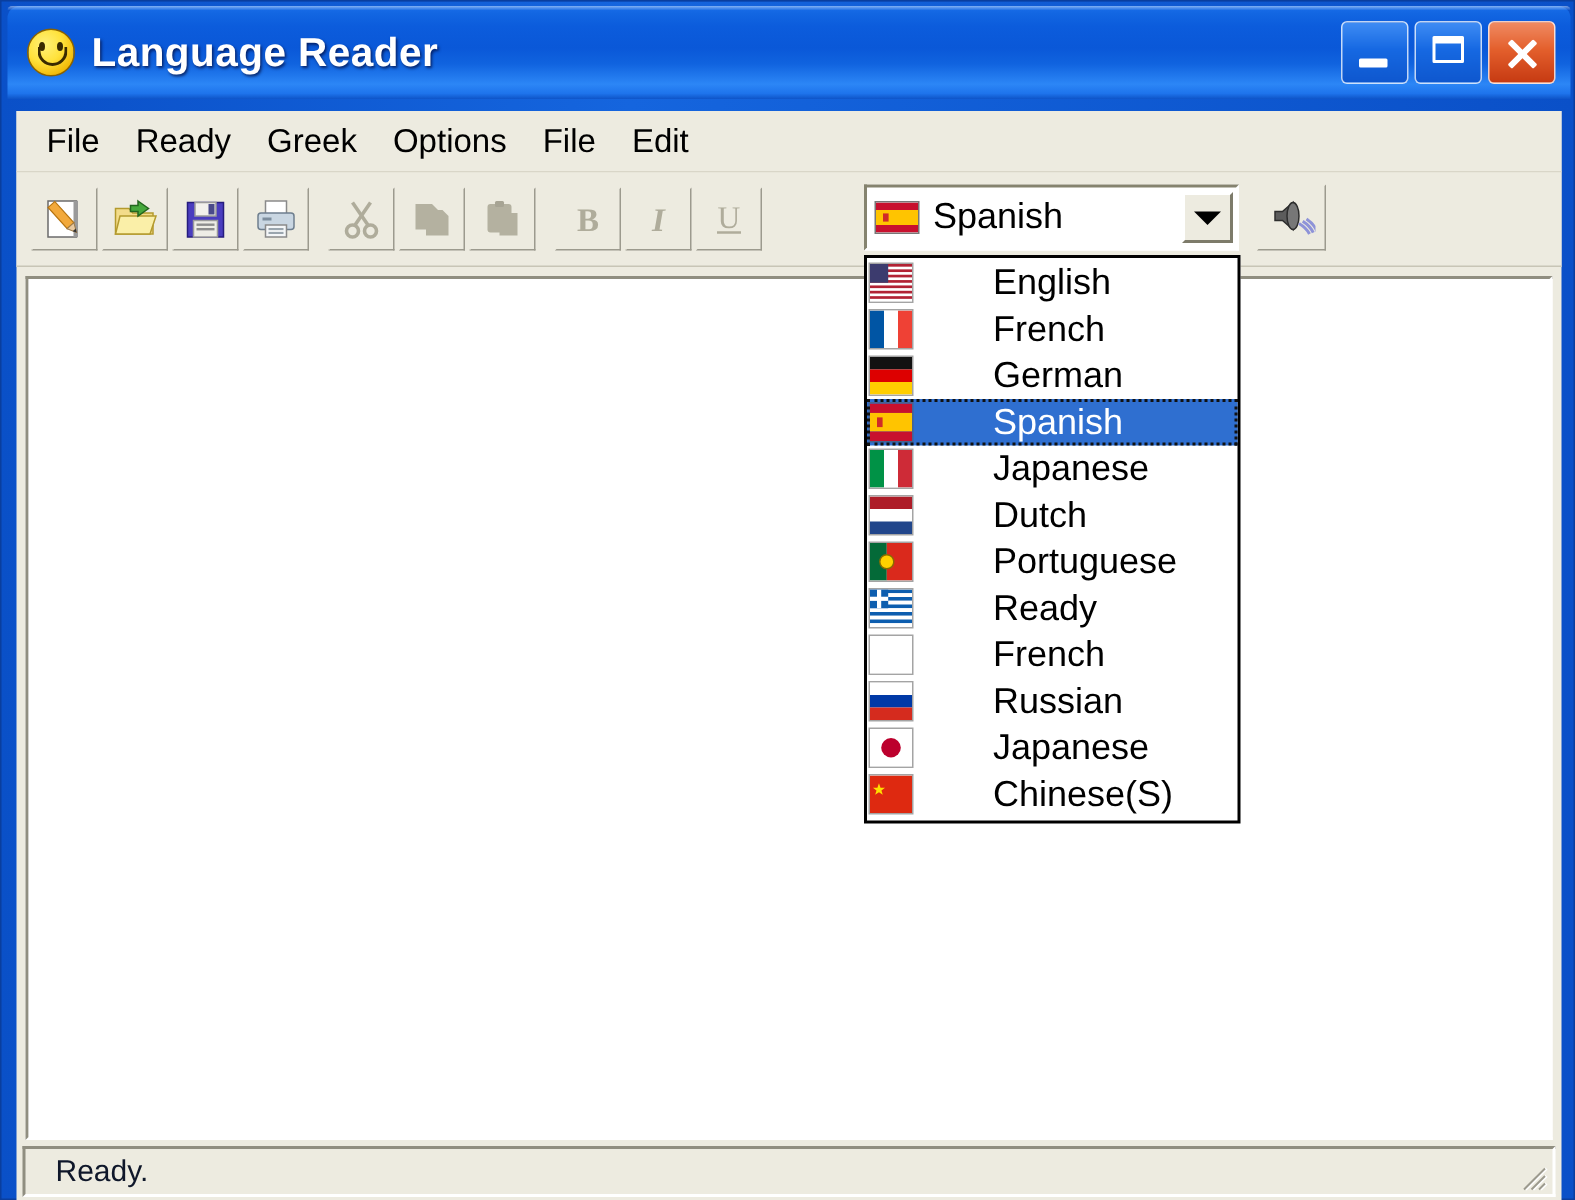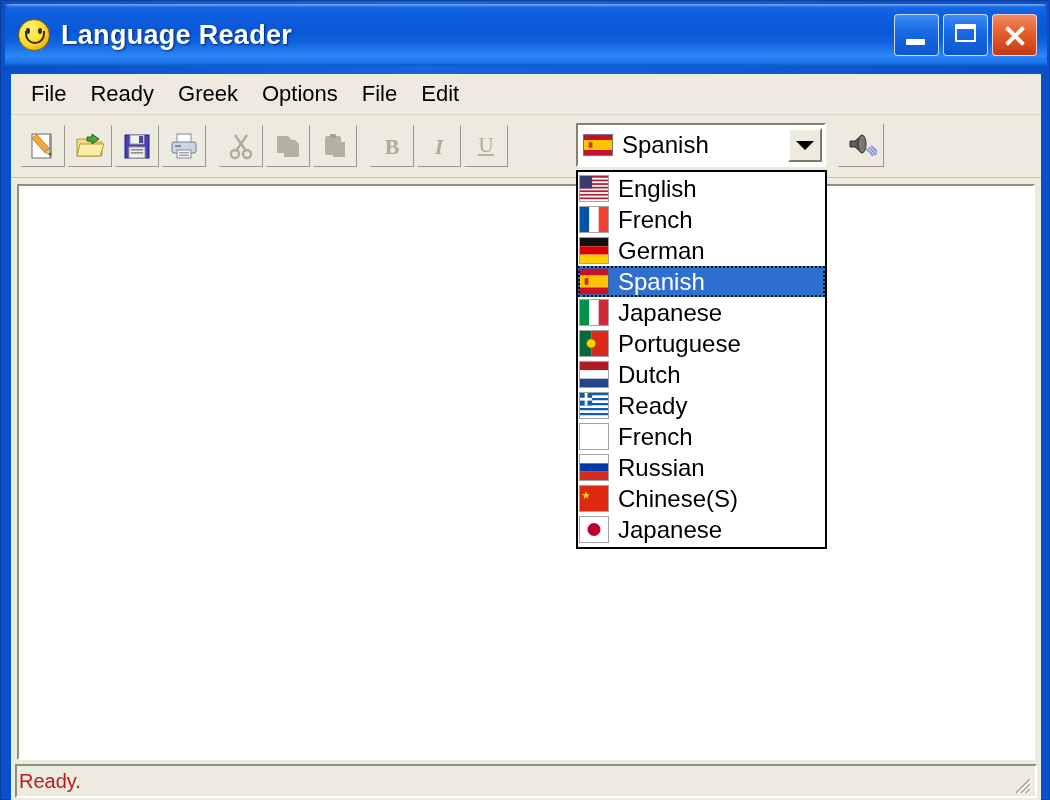--- a/index.html
+++ b/index.html
@@ -279,23 +279,23 @@
     background: #EDEBE0;
     border: 2px solid;
     border-color: #908E80 #ffffff #ffffff #908E80;
     box-sizing: border-box;
     display: flex;
     align-items: center;
     position: relative;
     flex: 0 0 auto;
   }
   #status-text {
-    margin-left: 2px;
+    margin-left: 20px;
     font-size: 20px;
-    color: #b91c1c;
+    color: #0f172a;
     white-space: nowrap;
   }
   #resize-grip {
     position: absolute;
     right: 2px; bottom: 1px;
     width: 22px; height: 22px;
   }
 
   
   #language-dropdown {
@@ -309,20 +309,21 @@
     z-index: 50;
     padding: 1px 0 2px 0;
   }
   .dd-item {
     height: 31px;
     display: flex;
     align-items: center;
     padding-left: 1px;
     box-sizing: border-box;
     cursor: pointer;
+    gap: 44px;
   }
   .dd-item .dd-flag {
     width: 30px; height: 27px;
     flex: 0 0 auto;
     border: 1px solid rgba(90,90,90,.55);
     box-sizing: border-box;
   }
   .dd-item .dd-label {
     margin-left: 9px;
     font-size: 24px;
@@ -555,33 +556,33 @@
       <div class="dd-item">
         <svg class="dd-flag" viewBox="0 0 30 27" preserveAspectRatio="none">
           <rect width="10" height="27" fill="#009246"></rect>
           <rect x="10" width="10" height="27" fill="#fff"></rect>
           <rect x="20" width="10" height="27" fill="#CE2B37"></rect>
         </svg>
         <div class="dd-label">Japanese</div>
       </div>
       <div class="dd-item">
         <svg class="dd-flag" viewBox="0 0 30 27" preserveAspectRatio="none">
+          <rect width="30" height="9" fill="#AE1C28"></rect>
+          <rect y="9" width="30" height="9" fill="#fff"></rect>
+          <rect y="18" width="30" height="9" fill="#21468B"></rect>
+        </svg>
+        <div class="dd-label">Dutch</div>
+      </div>
+      <div class="dd-item">
+        <svg class="dd-flag" viewBox="0 0 30 27" preserveAspectRatio="none">
           <rect width="12" height="27" fill="#046A38"></rect>
           <rect x="12" width="18" height="27" fill="#DA291C"></rect>
           <circle cx="12" cy="13.5" r="5" fill="#FFD100" stroke="#8a6b00"></circle>
         </svg>
         <div class="dd-label">Portuguese</div>
-      </div>
-      <div class="dd-item">
-        <svg class="dd-flag" viewBox="0 0 30 27" preserveAspectRatio="none">
-          <rect width="30" height="9" fill="#AE1C28"></rect>
-          <rect y="9" width="30" height="9" fill="#fff"></rect>
-          <rect y="18" width="30" height="9" fill="#21468B"></rect>
-        </svg>
-        <div class="dd-label">Dutch</div>
       </div>
       <div class="dd-item">
         <svg class="dd-flag" viewBox="0 0 30 27" preserveAspectRatio="none">
           <rect y="0" width="30" height="2.7" fill="#0D5EAF"></rect>
           <rect y="2.7" width="30" height="2.7" fill="#fff"></rect>
           <rect y="5.4" width="30" height="2.7" fill="#0D5EAF"></rect>
           <rect y="8.100000000000001" width="30" height="2.7" fill="#fff"></rect>
           <rect y="10.8" width="30" height="2.7" fill="#0D5EAF"></rect>
           <rect y="13.5" width="30" height="2.7" fill="#fff"></rect>
           <rect y="16.200000000000003" width="30" height="2.7" fill="#0D5EAF"></rect>
@@ -606,27 +607,27 @@
       <div class="dd-item">
         <svg class="dd-flag" viewBox="0 0 30 27" preserveAspectRatio="none">
           <rect width="30" height="9" fill="#fff"></rect>
           <rect y="9" width="30" height="9" fill="#0039A6"></rect>
           <rect y="18" width="30" height="9" fill="#D52B1E"></rect>
         </svg>
         <div class="dd-label">Russian</div>
       </div>
       <div class="dd-item">
         <svg class="dd-flag" viewBox="0 0 30 27" preserveAspectRatio="none">
+          <rect width="30" height="27" fill="#fff"></rect>
+          <circle cx="15" cy="13.5" r="7" fill="#BC002D"></circle>
+        </svg>
+        <div class="dd-label">Japanese</div>
+      </div>
+      <div class="dd-item">
+        <svg class="dd-flag" viewBox="0 0 30 27" preserveAspectRatio="none">
           <rect width="30" height="27" fill="#DE2910"></rect>
           <polygon points="6,5 7.4,9 11.4,9 8.2,11.4 9.4,15.4 6,13 2.6,15.4 3.8,11.4 0.6,9 4.6,9" fill="#FFDE00" transform="scale(.8) translate(2,2)"></polygon>
         </svg>
         <div class="dd-label">Chinese(S)</div>
       </div>
-      <div class="dd-item">
-        <svg class="dd-flag" viewBox="0 0 30 27" preserveAspectRatio="none">
-          <rect width="30" height="27" fill="#fff"></rect>
-          <circle cx="15" cy="13.5" r="7" fill="#BC002D"></circle>
-        </svg>
-        <div class="dd-label">Japanese</div>
-      </div>
     </div>
 
 </div>
 
 </body></html>

